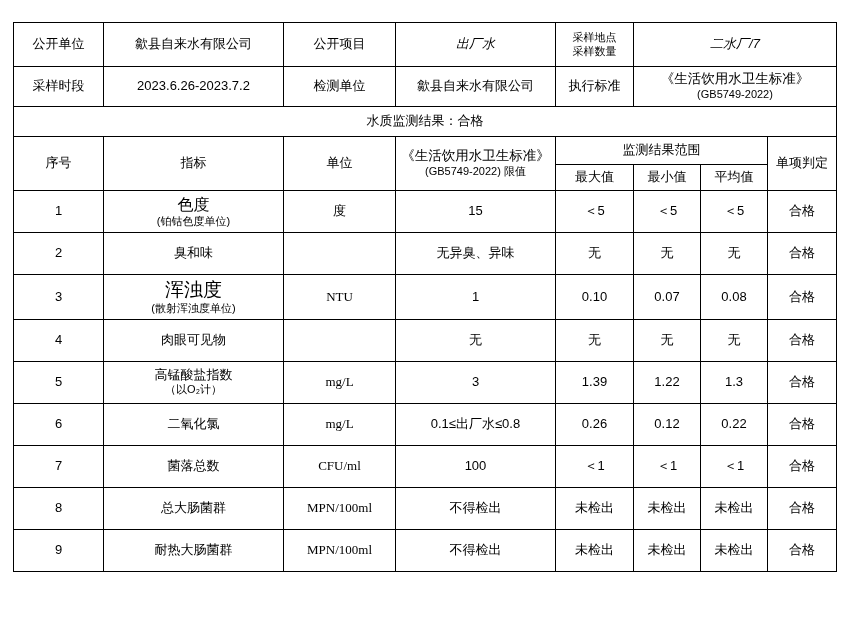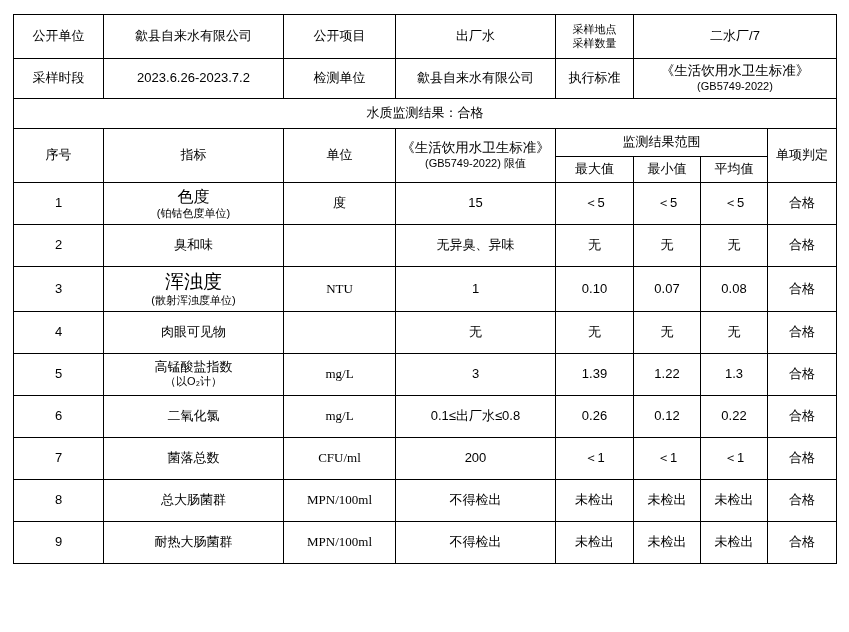--- a/index.html
+++ b/index.html
@@ -12,41 +12,42 @@
     height: 632px;
     font-family: "Liberation Sans", sans-serif;
     color: #000000;
     overflow: hidden;
   }
   .sheet {
     width: 849px;
     height: 632px;
     position: relative;
     box-sizing: border-box;
-    padding: 14px 13px 13px 13px;
+    padding: 22px 13px 13px 13px;
   }
   table.report {
     border-collapse: collapse;
     width: 823px;
     table-layout: fixed;
   }
   table.report td, table.report th {
     border: 1px solid #000000;
     text-align: center;
     vertical-align: middle;
     font-weight: normal;
     font-size: 13px;
     padding: 3px 2px;
     line-height: 1.25;
   }
   .hdr-cell {
     font-size: 14px;
   }
   .big-cell {
     font-size: 15px;
+    font-style: italic;
   }
   .std-cell {
     font-size: 13.5px;
   }
   .mono {
     font-family: Liberation Serif, serif;
     font-size: 12px;
   }
   .num {
     font-family: "Liberation Sans", sans-serif;
@@ -206,21 +207,21 @@
         <td class="num">0.1≤出厂水≤0.8</td>
         <td class="num">0.26</td>
         <td class="num">0.12</td>
         <td class="num">0.22</td>
         <td>合格</td>
       </tr>
       <tr class="row-h-data">
         <td class="idx">7</td>
         <td>菌落总数</td>
         <td class="mono">CFU/ml</td>
-        <td class="num">200</td>
+        <td class="num">100</td>
         <td class="lt">＜1</td>
         <td class="lt">＜1</td>
         <td class="lt">＜1</td>
         <td>合格</td>
       </tr>
       <tr class="row-h-data">
         <td class="idx">8</td>
         <td>总大肠菌群</td>
         <td class="mono">MPN/100ml</td>
         <td>不得检出</td>

